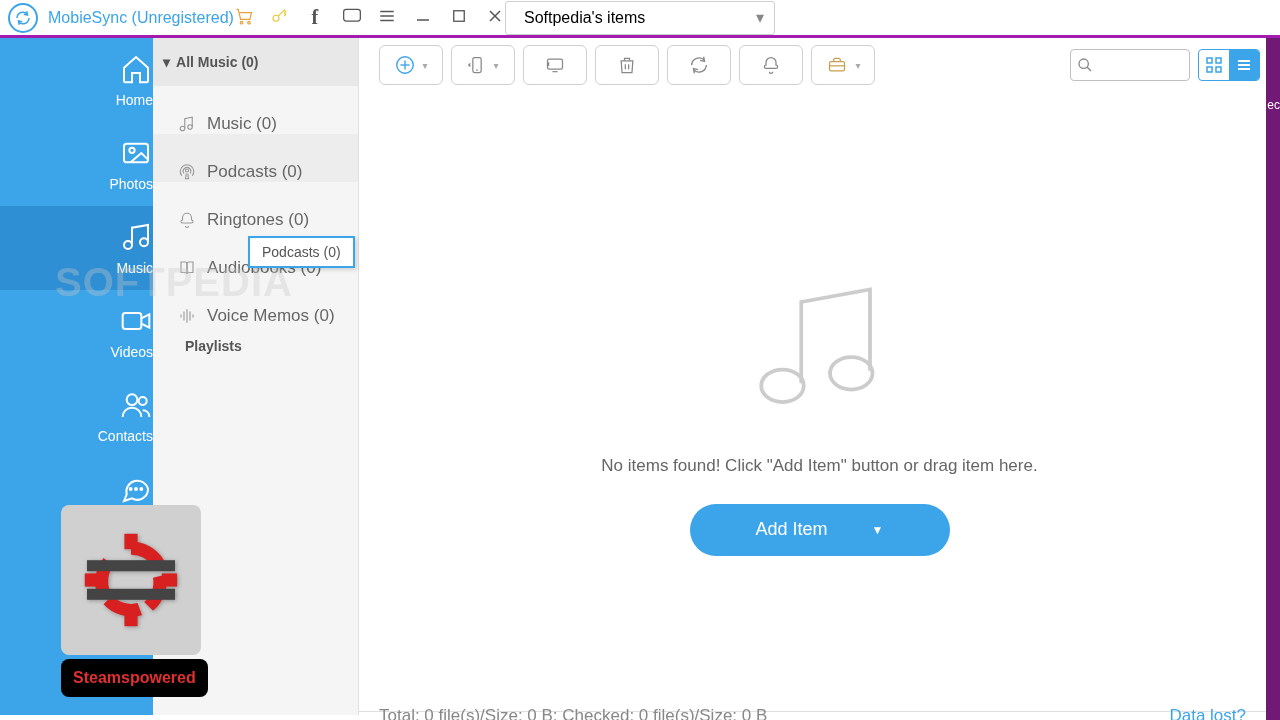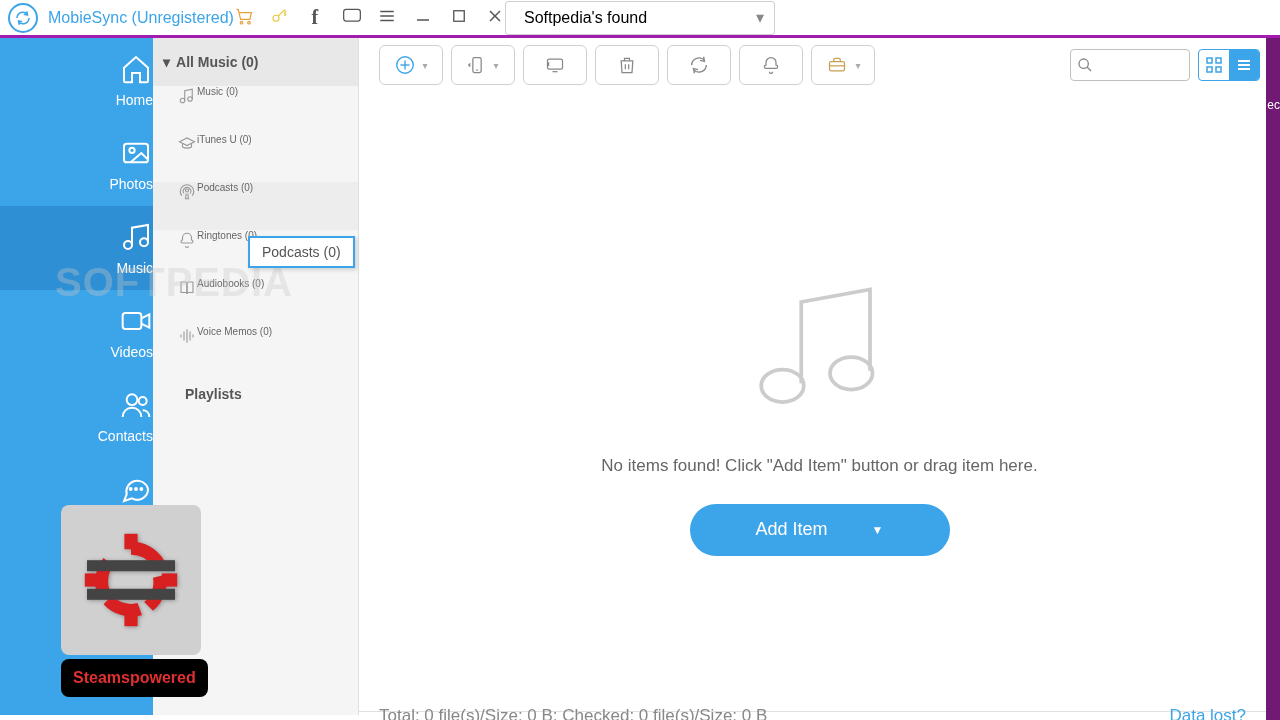--- a/index.html
+++ b/index.html
@@ -20,21 +20,21 @@
 .main { display: flex; height: 677px; }
 
 .sidebar { width: 153px; background: #3ca4e8; flex-shrink: 0; }
 .sidebar .navitem { width: 100%; height: 84px; display: flex; flex-direction: column; align-items: flex-end; justify-content: center; color: #fff; cursor: pointer; }
 .sidebar .navitem.active { background: #2e8fd4; }
 .sidebar .navitem .icon { width: 34px; height: 34px; margin-bottom: 6px; display: flex; align-items: center; justify-content: center; }
 .sidebar .navitem .label { font-size: 14px; }
 
 .subpanel { width: 206px; background: #f5f5f5; border-right: 1px solid #e0e0e0; flex-shrink: 0; }
 .subpanel .header { height: 48px; display: flex; align-items: center; padding: 0 10px; background: #e8e8e8; font-weight: 600; color: #555; font-size: 14px; gap: 6px; cursor: pointer; }
-.subpanel .subitem { height: 48px; display: flex; align-items: flex-start; padding: 0 10px 0 24px; color: #666; font-size: 10px; cursor: pointer; }
+.subpanel .subitem { height: 48px; display: flex; align-items: flex-end; padding: 0 10px 0 24px; color: #666; font-size: 17px; gap: 10px; cursor: pointer; }
 .subpanel .subitem.selected { background: #ededed; }
 .subpanel .subitem .sicon { width: 20px; height: 20px; display: flex; align-items: center; justify-content: center; color: #999; }
 .subpanel .playlists { padding: 12px 32px; font-weight: 700; color: #555; font-size: 14px; }
 
 .tooltip { position: absolute; left: 248px; top: 236px; background: #fff; border: 2px solid #3ca4e8; padding: 6px 12px; font-size: 14px; color: #555; z-index: 50; box-shadow: 2px 2px 4px rgba(0,0,0,0.15); }
 
 .content { flex: 1; display: flex; flex-direction: column; position: relative; }
 .toolbar { height: 54px; display: flex; align-items: center; padding: 10px 20px; gap: 8px; }
 .toolbar .tbtn { height: 40px; border: 1px solid #d0d0d0; border-radius: 6px; background: #fff; display: flex; align-items: center; justify-content: center; color: #888; cursor: pointer; }
 .toolbar .tbtn.add { color: #3ca4e8; }
@@ -73,21 +73,21 @@
     <svg viewBox="0 0 24 24" fill="none" stroke="#3ca4e8" stroke-width="2">
         <path d="M4 12a8 8 0 0 1 14-5M20 12a8 8 0 0 1-14 5"></path>
         <polyline points="17 3 18 8 13 7"></polyline>
         <polyline points="7 21 6 16 11 17"></polyline>
       </svg>
   </div>
   <span class="app-title">MobieSync (Unregistered)</span>
 
   <div class="device-selector">
     <span class="apple"></span>
-    <span>Softpedia's found</span>
+    <span>Softpedia's items</span>
     <span class="chev">▾</span>
   </div>
 
   <div class="right-icons">
     <span class="ti cart"><svg width="20" height="20" viewBox="0 0 24 24" fill="none" stroke="currentColor" stroke-width="1.5">
           <circle cx="9" cy="20" r="1.5"></circle>
           <circle cx="18" cy="20" r="1.5"></circle>
           <path d="M3 4h2l3 12h11l2-8H7"></path>
         </svg></span>
     <span class="ti key"><svg width="18" height="18" viewBox="0 0 24 24" fill="none" stroke="currentColor" stroke-width="1.5">
@@ -197,29 +197,20 @@
     </div>
     <div class="subitem">
       <span class="sicon">
           <svg width="18" height="18" viewBox="0 0 24 24" fill="none" stroke="currentColor" stroke-width="1.5">
             <path d="M9 18V5l10-2v13"></path>
             <circle cx="6" cy="18" r="3"></circle>
             <circle cx="16" cy="16" r="3"></circle>
           </svg>
         </span>
       <span>Music (0)</span>
-    </div>
-    <div class="subitem">
-      <span class="sicon">
-          <svg width="18" height="18" viewBox="0 0 24 24" fill="none" stroke="currentColor" stroke-width="1.5">
-            <path d="M2 9l10-5 10 5-10 5z"></path>
-            <path d="M6 11v5c3 2 9 2 12 0v-5"></path>
-          </svg>
-        </span>
-      <span>iTunes U (0)</span>
     </div>
     <div class="subitem selected">
       <span class="sicon">
           <svg width="18" height="18" viewBox="0 0 24 24" fill="none" stroke="currentColor" stroke-width="1.5">
             <circle cx="12" cy="10" r="2"></circle>
             <path d="M8 14a5 5 0 1 1 8 0"></path>
             <path d="M5 17a9 9 0 1 1 14 0"></path>
             <path d="M11 14l-1 7h4l-1-7"></path>
           </svg>
         </span>

